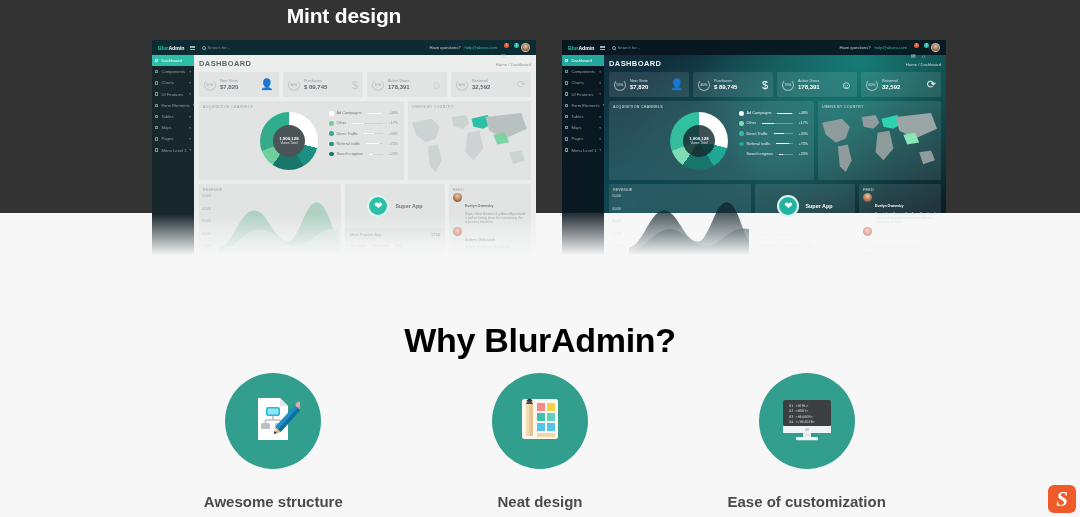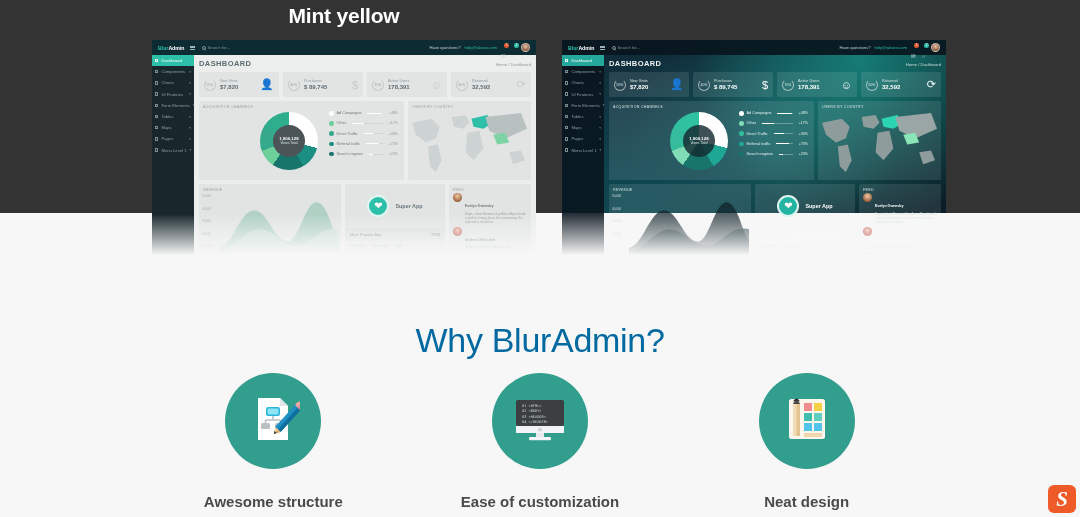--- a/index.html
+++ b/index.html
@@ -247,21 +247,21 @@
   .app.blur .feed-nm { color: #ffffff; }
   .app.blur .feed-ms { color: #d6e4e4; }
 
   
   .why {
     position: absolute; left: 0; top: 213px; width: 1080px; height: 304px;
     background: #f7f7f7;
   }
   .why-h {
     position: absolute; left: 0; top: 108px; width: 1080px; text-align: center;
-    font-size: 34px; font-weight: normal; color: #0369a1; letter-spacing: -0.3px;
+    font-size: 34px; font-weight: bold; color: #000000; letter-spacing: -0.3px;
   }
   .feats { position: absolute; left: 140px; top: 160px; width: 800px; display: flex; }
   .feat { flex: 1; text-align: center; }
   .feat-circle {
     width: 96px; height: 96px; border-radius: 50%; background: #329e8e;
     margin: 0 auto; display: flex; align-items: center; justify-content: center;
   }
   .feat-lbl { margin-top: 24px; font-size: 15px; font-weight: bold; color: #4a4a4a; white-space: nowrap; }
 
   
@@ -276,21 +276,21 @@
   }
 </style>
 </head>
 <body>
 
 <div id="page">
 
   <div class="hero-band"></div>
 
   <div class="hero-titles">
-    <div class="hero-title left">Mint yellow</div>
+    <div class="hero-title left">Mint design</div>
   </div>
 
   <div class="shot left">
     <div class="app mint">
 
       <div class="topbar">
         <div class="logo"><span class="b">Blur</span><span class="a">Admin</span></div>
         <div class="burger">
             <i></i>
             <i></i>
@@ -825,60 +825,60 @@
               </g>
             </svg>
           </span>
         </div>
         <div class="feat-lbl">Awesome structure</div>
       </div>
 
       <div class="feat">
         <div class="feat-circle">
           <span>
-            <svg width="58" height="54" viewBox="0 0 58 54">
-              <rect x="5" y="8" width="48" height="26" rx="2" fill="#3b3f42"></rect>
-              <rect x="5" y="34" width="48" height="7" fill="#f1f3f4"></rect>
-              <circle cx="29" cy="37.5" r="2.1" fill="#cfd5d8"></circle>
-              <rect x="25" y="41" width="8" height="4" fill="#e6eaec"></rect>
-              <rect x="18" y="45" width="22" height="3.2" rx="1.2" fill="#f1f3f4"></rect>
-              <g font-family="DejaVu Sans Mono, monospace" font-size="3.6" fill="#cfd5d8">
-                <text x="11" y="14.5">01  &lt;HTML&gt;</text>
-                <text x="11" y="20">02  &lt;BODY&gt;</text>
-                <text x="11" y="25.5">03  &lt;HEADER&gt;</text>
-                <text x="11" y="31">04  &lt;/HEADER&gt;</text>
-              </g>
-            </svg>
-          </span>
-        </div>
-        <div class="feat-lbl">Ease of customization</div>
-      </div>
-
-      <div class="feat">
-        <div class="feat-circle">
-          <span>
             <svg width="54" height="54" viewBox="0 0 54 54">
               <rect x="9" y="7" width="36" height="40" rx="2.5" fill="#fdf6ec"></rect>
               <rect x="24" y="11" width="8" height="8" fill="#f08c8c"></rect>
               <rect x="34" y="11" width="8" height="8" fill="#f6d046"></rect>
               <rect x="24" y="21" width="8" height="8" fill="#3fc0ae"></rect>
               <rect x="34" y="21" width="8" height="8" fill="#5fd0c0"></rect>
               <rect x="24" y="31" width="8" height="8" fill="#53c4ea"></rect>
               <rect x="34" y="31" width="8" height="8" fill="#53c4ea"></rect>
               <rect x="24" y="41" width="18" height="4" fill="#f0d7ae"></rect>
               <rect x="13" y="12" width="7" height="32" fill="#f2dcb5"></rect>
               <rect x="16.5" y="12" width="3.5" height="32" fill="#e3c391"></rect>
               <path d="M13 12 q3.5 -8 7 0 z" fill="#4a4a4a"></path>
               <path d="M13 9.5 q3.5 -6 7 0 q-3.5 -1.6 -7 0 z" fill="#2f2f2f"></path>
             </svg>
           </span>
         </div>
         <div class="feat-lbl">Neat design</div>
       </div>
 
+      <div class="feat">
+        <div class="feat-circle">
+          <span>
+            <svg width="58" height="54" viewBox="0 0 58 54">
+              <rect x="5" y="8" width="48" height="26" rx="2" fill="#3b3f42"></rect>
+              <rect x="5" y="34" width="48" height="7" fill="#f1f3f4"></rect>
+              <circle cx="29" cy="37.5" r="2.1" fill="#cfd5d8"></circle>
+              <rect x="25" y="41" width="8" height="4" fill="#e6eaec"></rect>
+              <rect x="18" y="45" width="22" height="3.2" rx="1.2" fill="#f1f3f4"></rect>
+              <g font-family="DejaVu Sans Mono, monospace" font-size="3.6" fill="#cfd5d8">
+                <text x="11" y="14.5">01  &lt;HTML&gt;</text>
+                <text x="11" y="20">02  &lt;BODY&gt;</text>
+                <text x="11" y="25.5">03  &lt;HEADER&gt;</text>
+                <text x="11" y="31">04  &lt;/HEADER&gt;</text>
+              </g>
+            </svg>
+          </span>
+        </div>
+        <div class="feat-lbl">Ease of customization</div>
+      </div>
+
     </div>
   </div>
 
   <div class="s-badge">
     <span>S</span>
   </div>
 
 </div>
 
 </body></html>

